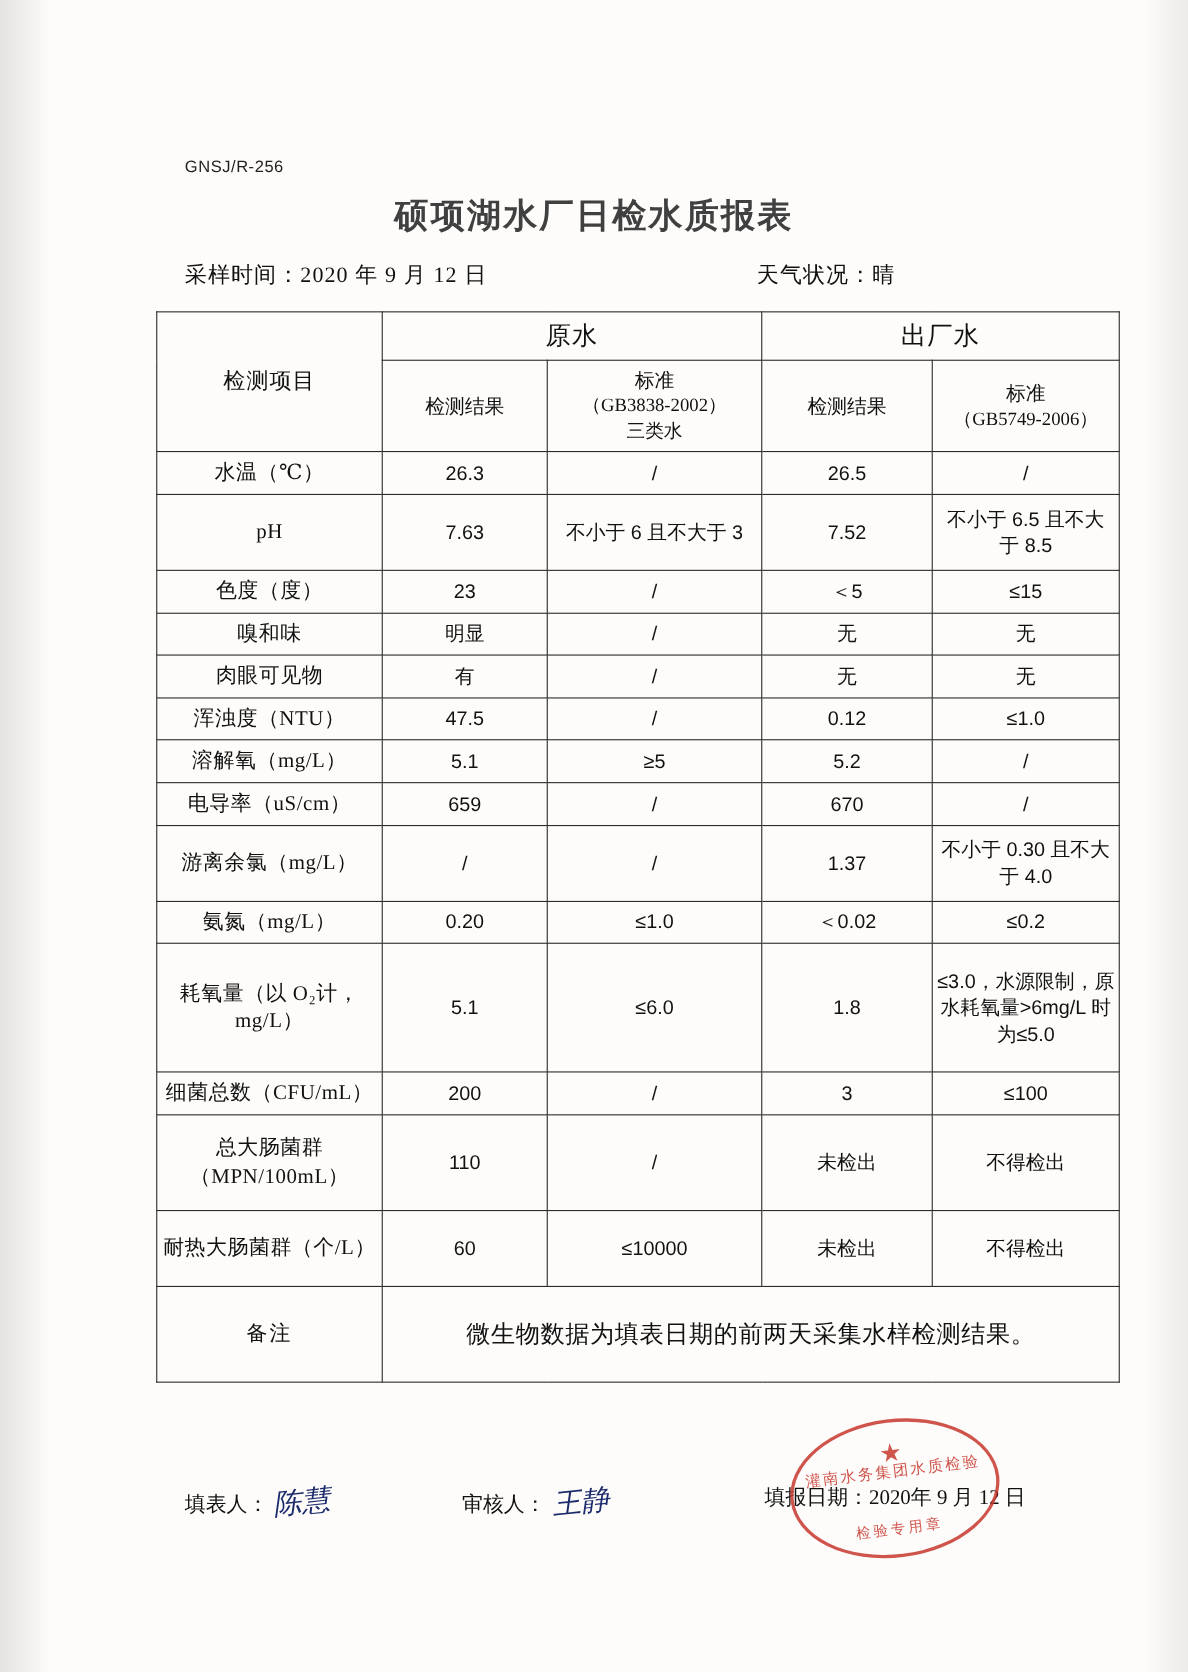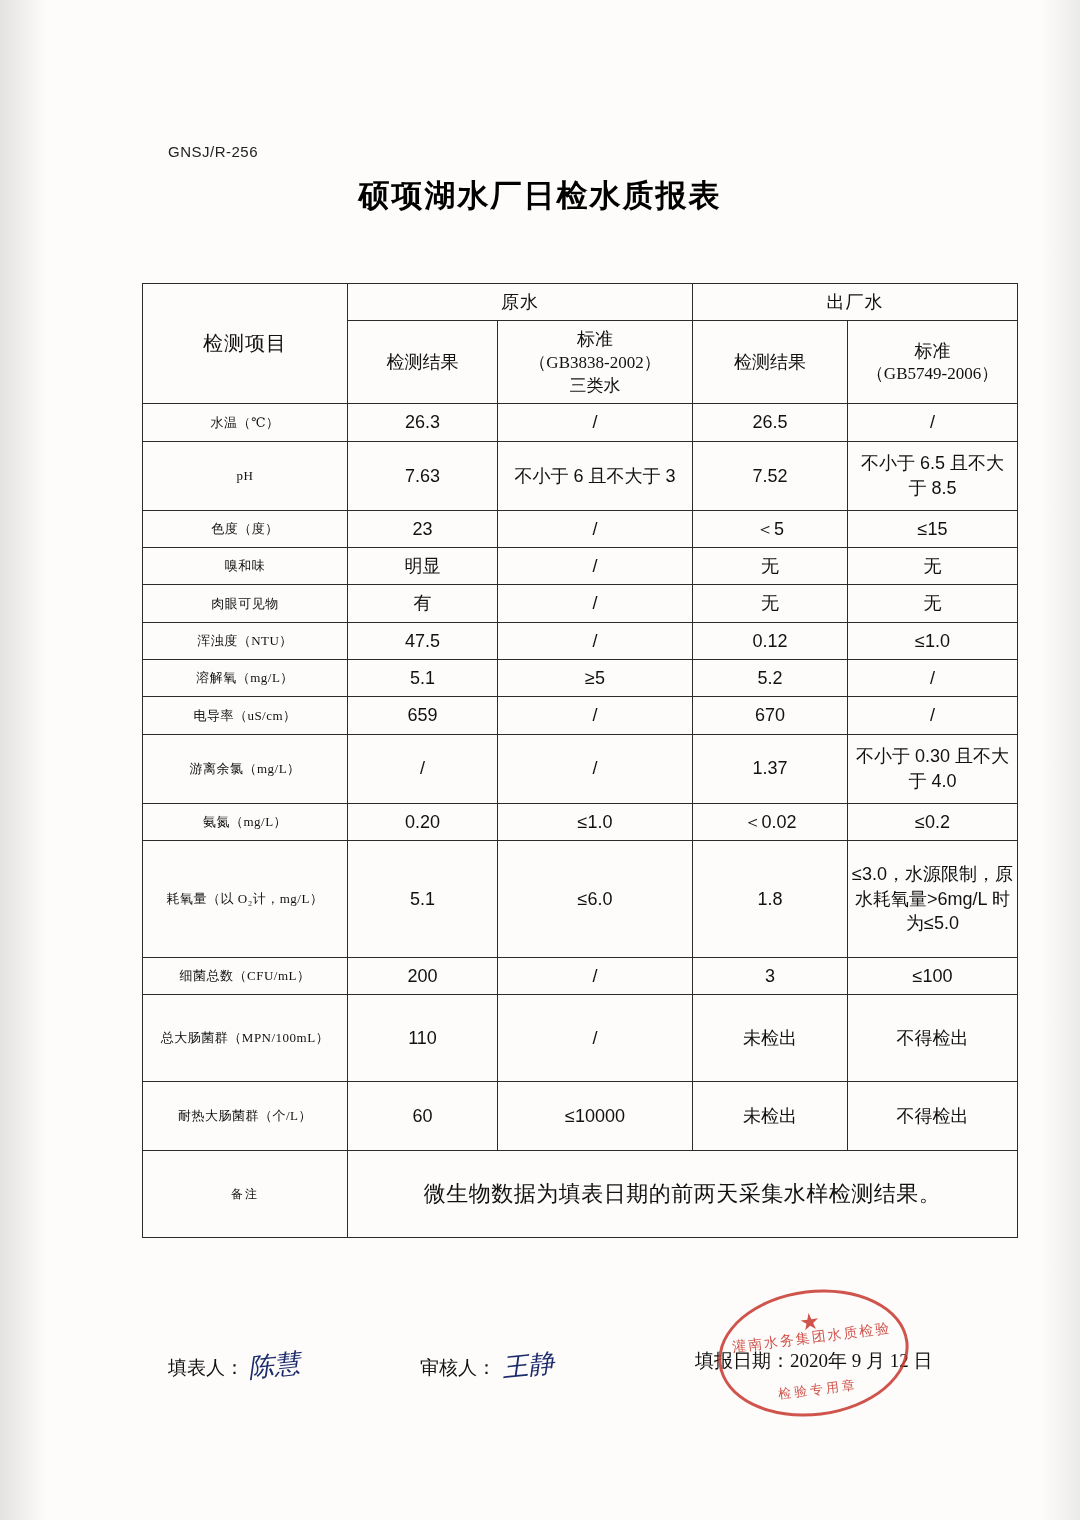--- a/index.html
+++ b/index.html
@@ -32,21 +32,21 @@
   }
   .doc-title {
     position: absolute;
     left: 0;
     right: 0;
     top: 175px;
     text-align: center;
     font-size: 31px;
     font-weight: bold;
     letter-spacing: 2px;
-    color: #000000;
+    color: #404040;
   }
   .meta-row {
     position: absolute;
     left: 168px;
     top: 236px;
     width: 848px;
     display: flex;
     font-size: 20px;
     color: #111;
   }
@@ -70,28 +70,28 @@
     font-weight: normal;
     line-height: 1.35;
     color: #111;
   }
   col.c-item { width: 205px; }
   col.c-raw-res { width: 150px; }
   col.c-raw-std { width: 195px; }
   col.c-out-res { width: 155px; }
   col.c-out-std { width: 170px; }
 
-  .hdr-group { font-size: 18px; letter-spacing: 1px; }
+  .hdr-group { font-size: 23px; letter-spacing: 1px; }
   .hdr-sub { font-size: 18px; }
   .hdr-item { font-size: 20px; letter-spacing: 1px; }
   .std-code { font-family: "Liberation Serif", serif; font-size: 17px; }
-  .item-name { font-size: 13px; letter-spacing: 0.5px; }
+  .item-name { font-size: 19px; letter-spacing: 0.5px; }
   .val { font-family: Liberation Sans, sans-serif; font-size: 18px; }
   .row-tall td { height: 56px; }
-  .remark-label { font-size: 12px; letter-spacing: 2px; }
+  .remark-label { font-size: 19px; letter-spacing: 2px; }
   .remark-text { text-align: left; padding-left: 16px; font-size: 22px; letter-spacing: 0.5px; }
 
   .footer {
     position: absolute;
     left: 168px;
     top: 1348px;
     width: 860px;
     font-size: 19px;
     color: #111;
     display: flex;
@@ -163,20 +163,24 @@
 </style>
 </head>
 <body>
 
 <div class="page">
 
   <div class="doc-code">GNSJ/R-256</div>
 
   <div class="doc-title">硕项湖水厂日检水质报表</div>
 
+  <div class="meta-row">
+    <div class="meta-sample">采样时间：2020 年 9 月 12 日</div>
+    <div class="meta-weather">天气状况：晴</div>
+  </div>
 
   <table class="report">
     <colgroup>
       <col class="c-item">
         <col class="c-raw-res">
         <col class="c-raw-std">
         <col class="c-out-res">
         <col class="c-out-std">
     </colgroup>
     <tbody>

